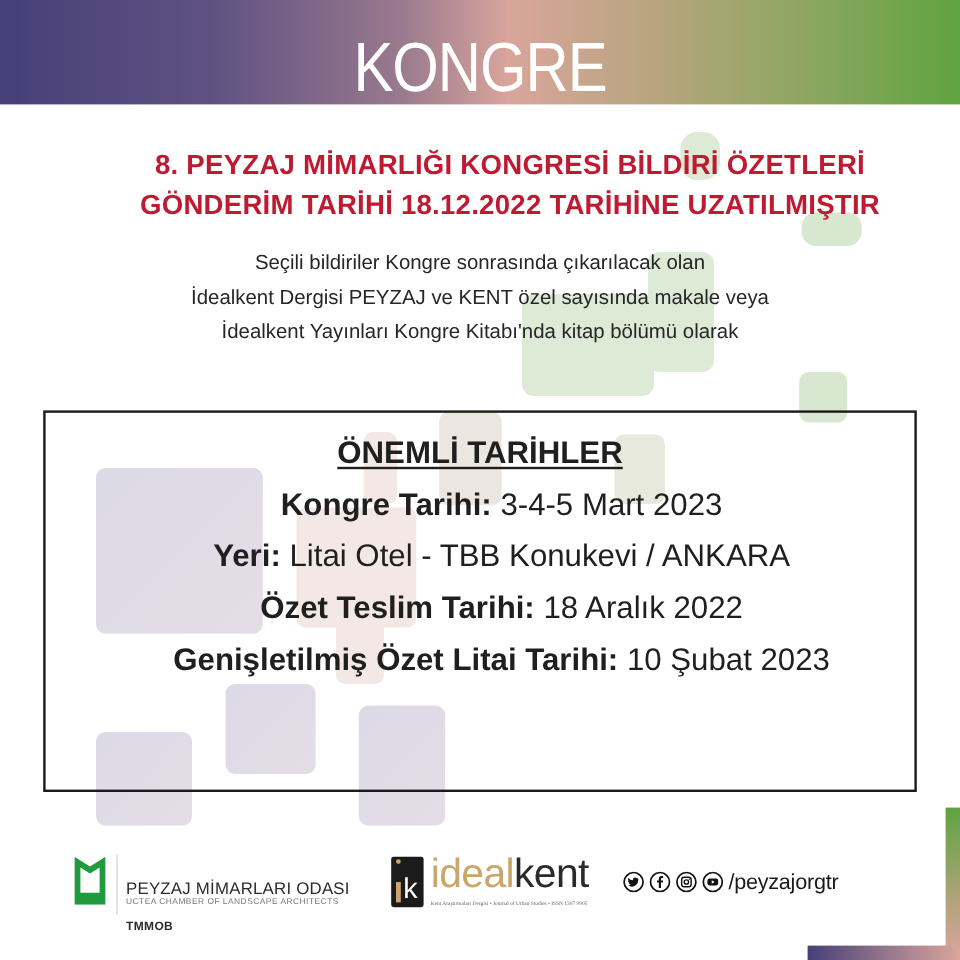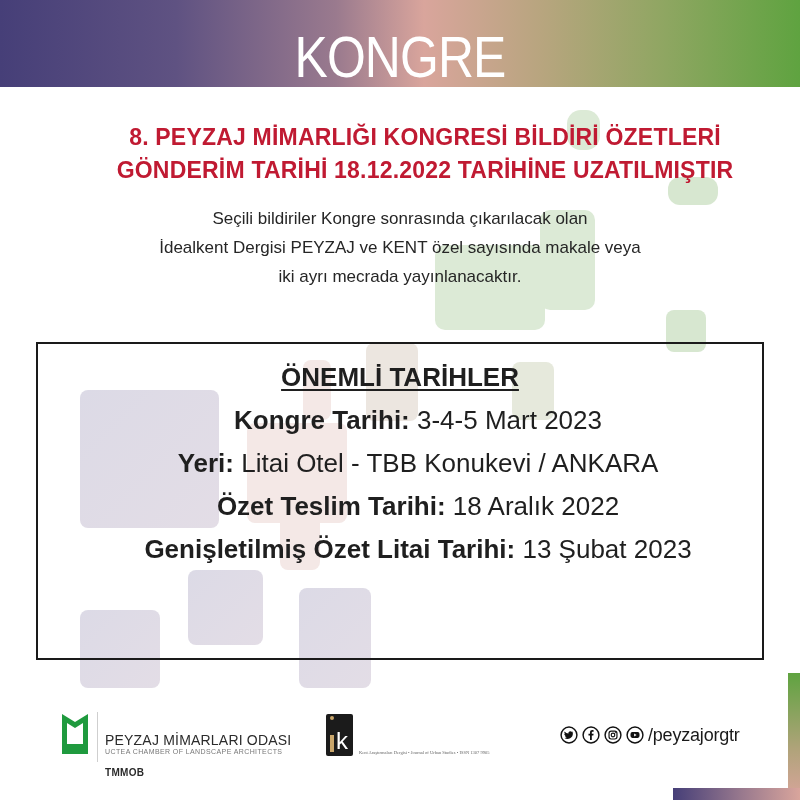--- a/index.html
+++ b/index.html
@@ -64,21 +64,21 @@
   .logo-idealkent { position: absolute; left: 326px; top: 12px; width: 200px; height: 50px; }
   .ik-box { position: absolute; left: 0; top: 2px; width: 27px; height: 42px; background: #1b1b1b; border-radius: 2px; }
   .ik-box .i { position: absolute; left: 4px; top: 21px; width: 4px; height: 17px; background: #c9a66b; }
   .ik-box .dot { position: absolute; left: 4px; top: 2px; width: 4px; height: 4px; background: #c9a66b; border-radius: 50%; }
   .ik-box .k { position: absolute; left: 10px; top: 14px; font-size: 24px; color: #fff; font-weight: 400; line-height: 26px; }
   .ik-word { position: absolute; left: 33px; top: -4px; font-size: 34px; line-height: 40px; letter-spacing: -0.5px; white-space: nowrap; }
   .ik-word .ideal { color: #c9a66b; }
   .ik-word .kent { color: #2a2a2a; }
   .ik-sub { position: absolute; left: 33px; top: 38px; font-size: 4.5px; color: #666; white-space: nowrap; font-family: "Liberation Serif", serif; }
 
-  .social { position: absolute; left: 560px; top: 24px; height: 22px; display: flex; align-items: center; justify-content: space-between; }
+  .social { position: absolute; left: 519px; top: 24px; height: 22px; display: flex; align-items: center; justify-content: space-between; }
   .soc-icon { width: 18px; height: 18px; margin-right: 4px; display: inline-block; }
   .handle { font-size: 18px; color: #1a1a1a; margin-left: 0px; letter-spacing: -0.2px; }
 
   .corner-deco {
     position: absolute; left: 673px; top: 673px; width: 127px; height: 127px;
   }
   .corner-v { position: absolute; left: 115px; top: 0; width: 12px; height: 127px; background: linear-gradient(180deg, #5fa340 0%, #b0a37a 60%, #d9a59c 100%); }
   .corner-h { position: absolute; left: 0; top: 115px; width: 127px; height: 12px; background: linear-gradient(90deg, #463f78 0%, #9a7a8e 55%, #d9a59c 100%); }
 </style>
 </head>
@@ -103,50 +103,51 @@
 <div class="deco deco-lav" style="left:299px;top:588px;width:72px;height:100px;"></div>
 
 <div class="headline">
   <div>8. PEYZAJ MİMARLIĞI KONGRESİ BİLDİRİ ÖZETLERİ</div>
   <div>GÖNDERİM TARİHİ 18.12.2022 TARİHİNE UZATILMIŞTIR</div>
 </div>
 
 <div class="intro">
   <div>Seçili bildiriler Kongre sonrasında çıkarılacak olan</div>
   <div>İdealkent Dergisi PEYZAJ ve KENT özel sayısında makale veya</div>
-  <div>iki ayrı mecrada yayınlanacaktır.</div>
+  <div>İdealkent Yayınları Kongre Kitabı'nda kitap bölümü olarak</div>
 </div>
 
 <div class="dates-box"></div>
 <div class="dates-content">
   <div class="dates-heading">ÖNEMLİ TARİHLER</div>
   <div class="date-line"><span class="lbl">Kongre Tarihi:</span><span class="val"> 3-4-5 Mart 2023</span></div>
   <div class="date-line"><span class="lbl">Yeri:</span><span class="val"> Litai Otel - TBB Konukevi / ANKARA</span></div>
   <div class="date-line"><span class="lbl">Özet Teslim Tarihi:</span><span class="val"> 18 Aralık 2022</span></div>
-  <div class="date-line"><span class="lbl">Genişletilmiş Özet Litai Tarihi:</span><span class="val"> 13 Şubat 2023</span></div>
+  <div class="date-line"><span class="lbl">Genişletilmiş Özet Litai Tarihi:</span><span class="val"> 10 Şubat 2023</span></div>
 </div>
 
 <div class="footer">
   <div class="logo-tmmob">
     <svg class="tmmob-icon" viewBox="0 0 26 40">
       <path d="M0 0 L13 8 L26 0 L26 40 L0 40 Z" fill="#1f9a3e"></path>
       <path d="M5 9 L13 14 L21 9 L21 30 L5 30 Z" fill="#ffffff"></path>
     </svg>
     <div class="tmmob-sep"></div>
     <div class="tmmob-t1">TMMOB</div>
     <div class="tmmob-t2">PEYZAJ MİMARLARI ODASI</div>
     <div class="tmmob-t3">UCTEA CHAMBER OF LANDSCAPE ARCHITECTS</div>
   </div>
 
   <div class="logo-idealkent">
     <div class="ik-box">
       <div class="dot"></div>
       <div class="i"></div>
       <div class="k">k</div>
     </div>
+    <div class="ik-word"><span class="ideal">ideal</span><span class="kent">kent</span></div>
     <div class="ik-sub">Kent Araştırmaları Dergisi • Journal of Urban Studies • ISSN 1307 9905</div>
   </div>
 
   <div class="social">
     <svg class="soc-icon" viewBox="0 0 20 20">
       <circle cx="10" cy="10" r="8.8" fill="none" stroke="#111" stroke-width="1.6"></circle>
       <path d="M14.6 6.9c-.4.2-.8.3-1.2.3.4-.3.8-.7.9-1.2-.4.2-.9.4-1.3.5a2.1 2.1 0 0 0-3.6 1.9 6 6 0 0 1-4.3-2.2 2.1 2.1 0 0 0 .6 2.8c-.3 0-.7-.1-1-.3 0 1 .7 1.9 1.7 2.1-.3.1-.6.1-1 .1.3.8 1.1 1.4 2 1.5A4.3 4.3 0 0 1 5 13.3a6 6 0 0 0 9.3-5.3c.1-.4.3-.7.3-1.1z" fill="#111"></path>
     </svg>
     <svg class="soc-icon" viewBox="0 0 20 20">
       <circle cx="10" cy="10" r="8.8" fill="none" stroke="#111" stroke-width="1.6"></circle>

